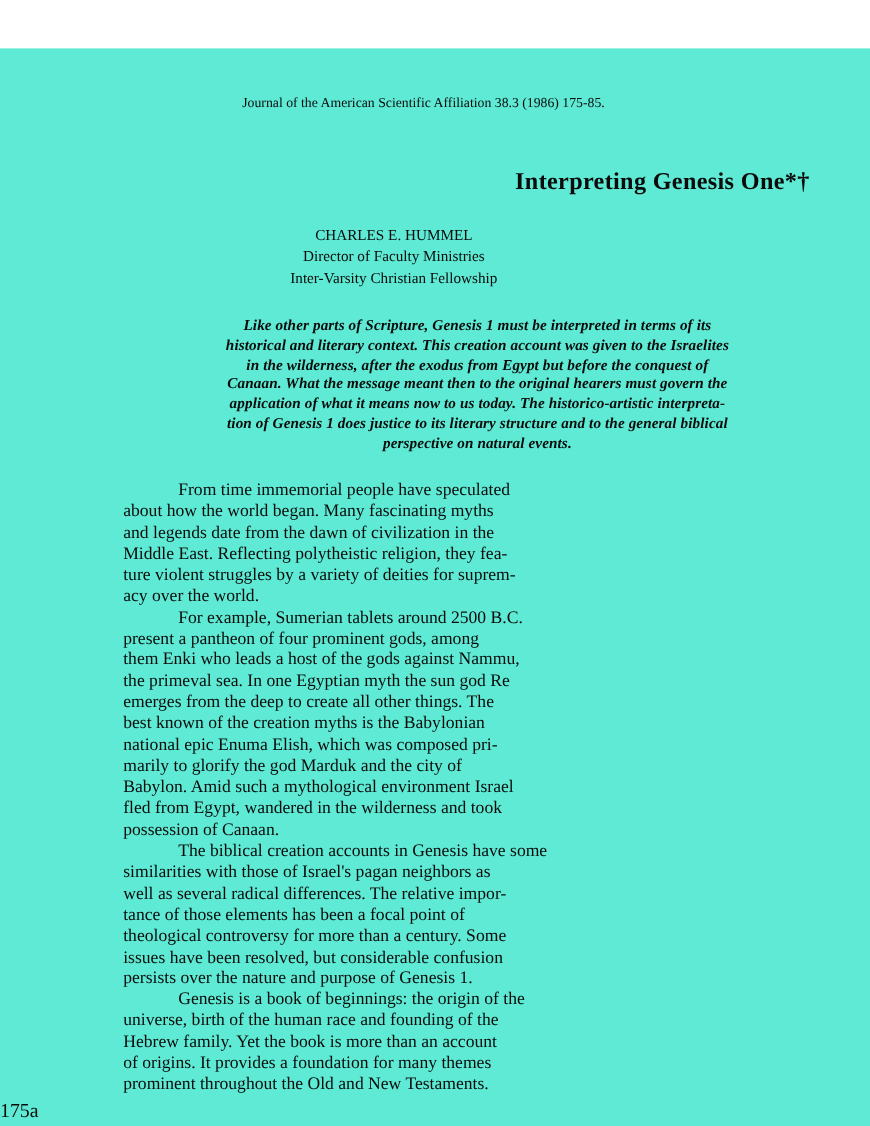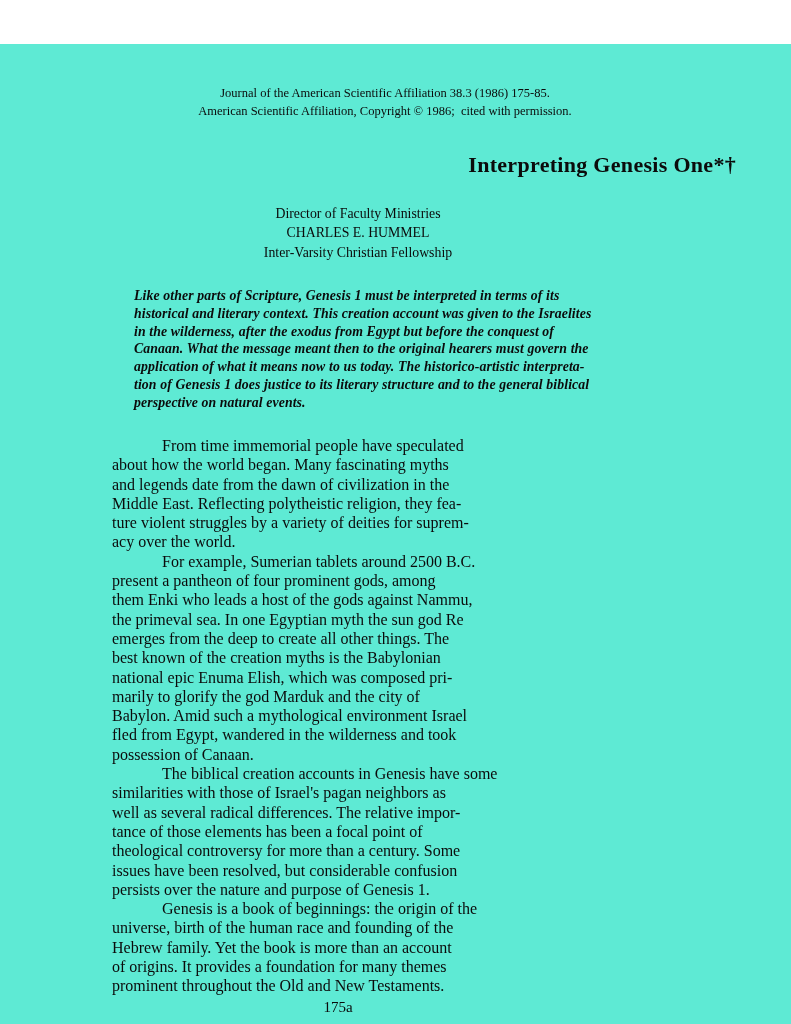--- a/index.html
+++ b/index.html
@@ -53,58 +53,58 @@
     position: absolute;
     top: 243px;
     left: 134px;
     width: 600px;
     font-size: 13.8px;
     line-height: 17.8px;
     font-style: italic;
     font-weight: bold;
     white-space: pre;
     letter-spacing: 0.1px;
+    text-align: center;
   }
   .body-column {
     position: absolute;
     top: 392px;
     left: 112px;
     width: 480px;
     font-size: 16px;
     line-height: 19.3px;
   }
   .body-paragraph {
     margin: 0;
     text-indent: 50px;
     white-space: pre;
   }
   .page-number {
     position: absolute;
     top: 955px;
     left: 0;
     width: 676px;
-    text-align: center;
-    font-size: 15px;
+    text-align: left;
+    font-size: 18px;
   }
 </style>
 </head>
 <body>
 
 <div class="page">
 
   <div class="journal-header">
     <div>Journal of the American Scientific Affiliation 38.3 (1986) 175-85.</div>
-    <div>American Scientific Affiliation, Copyright © 1986;  cited with permission.</div>
   </div>
 
   <h1 class="article-title">Interpreting Genesis One*†</h1>
 
   <div class="author-block">
+    <div>CHARLES E. HUMMEL</div>
     <div>Director of Faculty Ministries</div>
-    <div>CHARLES E. HUMMEL</div>
     <div>Inter-Varsity Christian Fellowship</div>
   </div>
 
   <div class="abstract">Like other parts of Scripture, Genesis 1 must be interpreted in terms of its
 historical and literary context. This creation account was given to the Israelites
 in the wilderness, after the exodus from Egypt but before the conquest of
 Canaan. What the message meant then to the original hearers must govern the
 application of what it means now to us today. The historico-artistic interpreta-
 tion of Genesis 1 does justice to its literary structure and to the general biblical
 perspective on natural events.</div>

